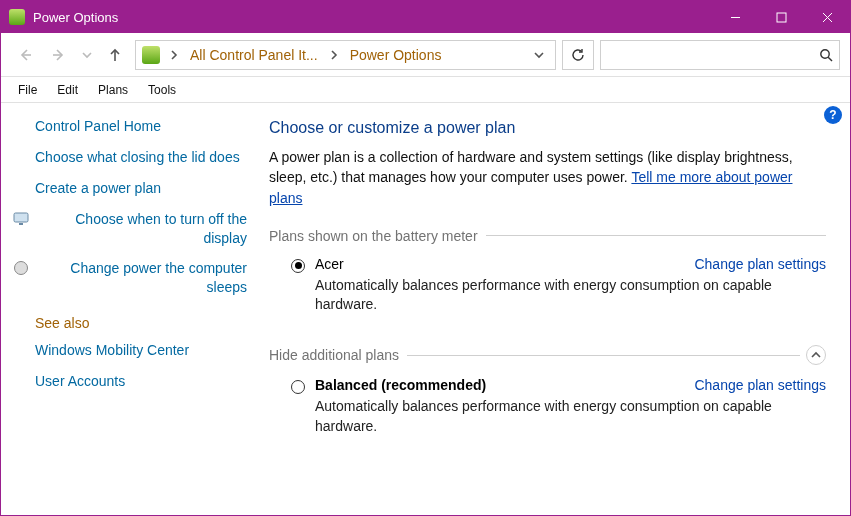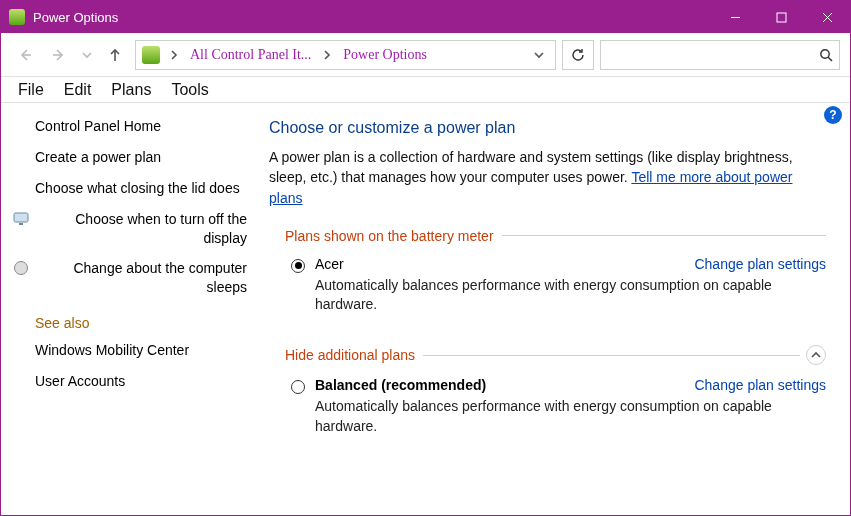--- a/index.html
+++ b/index.html
@@ -73,21 +73,21 @@
     background: linear-gradient(#bfe06a,#5aa615);
     border-radius: 3px;
     margin: 0 4px 0 2px;
     flex-shrink: 0;
   }
   .crumb-sep {
     width: 16px; height: 100%;
     display: flex; align-items: center; justify-content: center;
     color: #555; flex-shrink: 0;
   }
-  .crumb-text { padding: 0 6px; white-space: nowrap; color: #a21caf; font-family: Liberation Serif, serif; }
+  .crumb-text { padding: 0 6px; white-space: nowrap; color: #a16207; }
   .crumb-flex { flex: 1; }
   .crumb-drop { width: 24px; display:flex; align-items:center; justify-content:center; color:#555; flex-shrink:0; }
 
   .refresh-btn {
     width: 32px; height: 30px;
     border: 1px solid #cfcfcf;
     display:flex; align-items:center; justify-content:center;
     color:#333;
   }
   .searchbox {
@@ -100,37 +100,37 @@
   .searchbox .search-input { flex:1; border:none; outline:none; font-size: 13px; height: 100%; background: transparent; }
   .searchbox .glass { width:20px; display:flex; justify-content:flex-end; }
 
   
   .menubar {
     height: 26px;
     display:flex; align-items:center;
     padding: 0 8px;
     gap: 2px;
     border-bottom: 1px solid #e1e1e1;
-    font-size: 16px;
+    font-size: 12px;
   }
   .menubar .menu-item { padding: 2px 9px; }
 
   
   .body {
     display:flex;
     height: calc(516px - 32px - 44px - 26px - 2px);
     position: relative;
   }
   .sidebar {
     width: 260px;
     padding: 14px 14px 14px 34px;
   }
   .side-link {
     display:block;
-    color: #000000;
+    color: #0369a1;
     margin-bottom: 12px;
     line-height: 1.35;
     cursor: pointer;
     position: relative;
   }
   .side-link.with-icon { padding-left: 0; text-align: right; }
   .side-icon {
     position: absolute;
     left: -22px; top: 1px;
     width: 16px; height: 16px;
@@ -175,21 +175,21 @@
   .fieldset {
     margin-top: 14px;
     padding-top: 6px;
     position: relative;
   }
   .fieldset .legend {
     position: relative;
     display:flex; align-items:center;
     margin-bottom: 6px;
   }
-  .fieldset .legend-text { background:#fff; padding-right:8px; color:#c2410c;margin-left:16px; }
+  .fieldset .legend-text { background:#fff; padding-right:8px; color:#737373; }
   .fieldset .legend-line { flex:1; border-top:1px solid #cfcfcf; height:0; }
   .legend-btn {
     width: 20px; height:20px; border:1px solid #cfcfcf; border-radius:50%;
     display:flex; align-items:center; justify-content:center; margin-left:6px;
     color:#555; flex-shrink:0;
   }
 
   .plan {
     display:flex;
     padding: 6px 0 4px 22px;
@@ -304,39 +304,39 @@
   <span class="menu-item">Edit</span>
   <span class="menu-item">Plans</span>
   <span class="menu-item">Tools</span>
 </div>
 
 <div class="body">
 
   <div class="sidebar">
     <span class="side-link">Control Panel Home</span>
 
+    <span class="side-link">Choose what closing the lid does</span>
     <span class="side-link">Create a power plan</span>
-    <span class="side-link">Choose what closing the lid does</span>
     <span class="side-link with-icon">
       <span class="side-icon">
         <svg width="16" height="16" viewBox="0 0 16 16">
             <rect x="1" y="2" width="14" height="9" rx="1.5" fill="#cfe1ef" stroke="#6a8aa5"></rect>
             <rect x="6" y="12" width="4" height="2" fill="#6a8aa5"></rect>
           </svg>
       </span>
       <span>Choose when to turn off the display</span>
     </span>
     <span class="side-link with-icon">
       <span class="side-icon">
         <svg width="16" height="16" viewBox="0 0 16 16">
             <circle cx="8" cy="8" r="6.5" fill="#ddd" stroke="#888"></circle>
             <path d="M8 2a6 6 0 0 0 0 12 5 5 0 0 1 0-12z" fill="#999"></path>
           </svg>
       </span>
-      <span>Change about the computer sleeps</span>
+      <span>Change power the computer sleeps</span>
     </span>
 
     <div class="see-also">See also</div>
     <span class="side-link">Windows Mobility Center</span>
     <span class="side-link">User Accounts</span>
   </div>
 
   <div class="main">
     <div class="help-badge">?</div>
 

